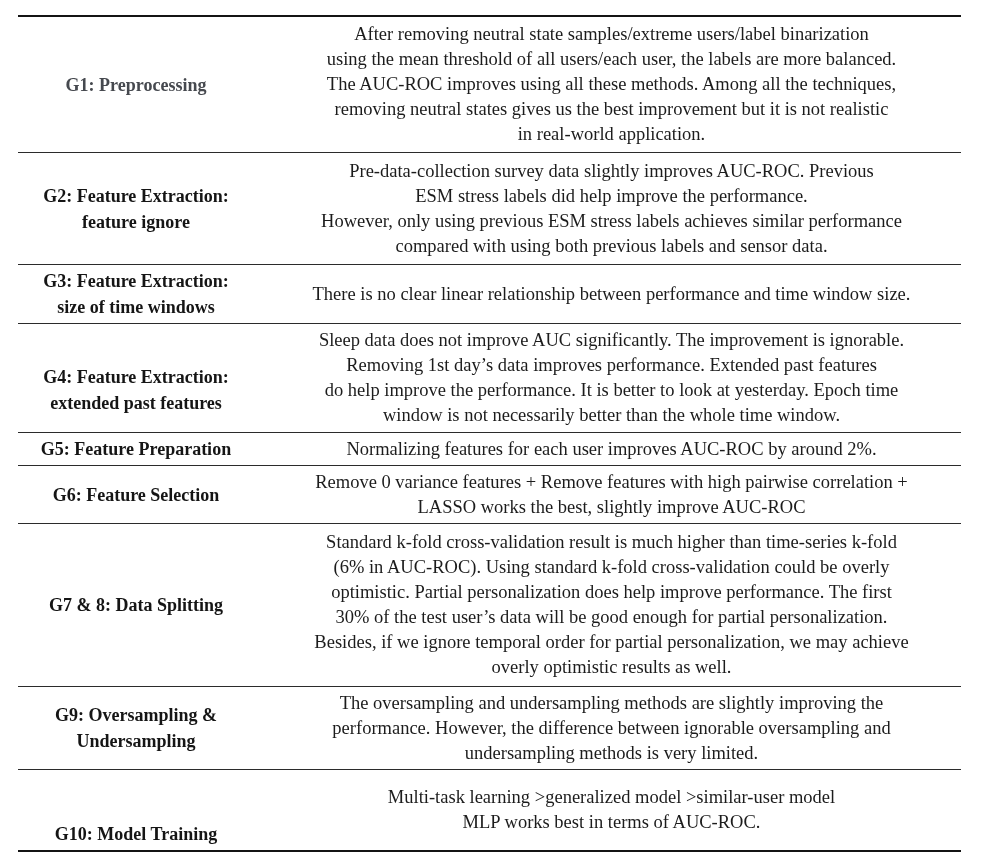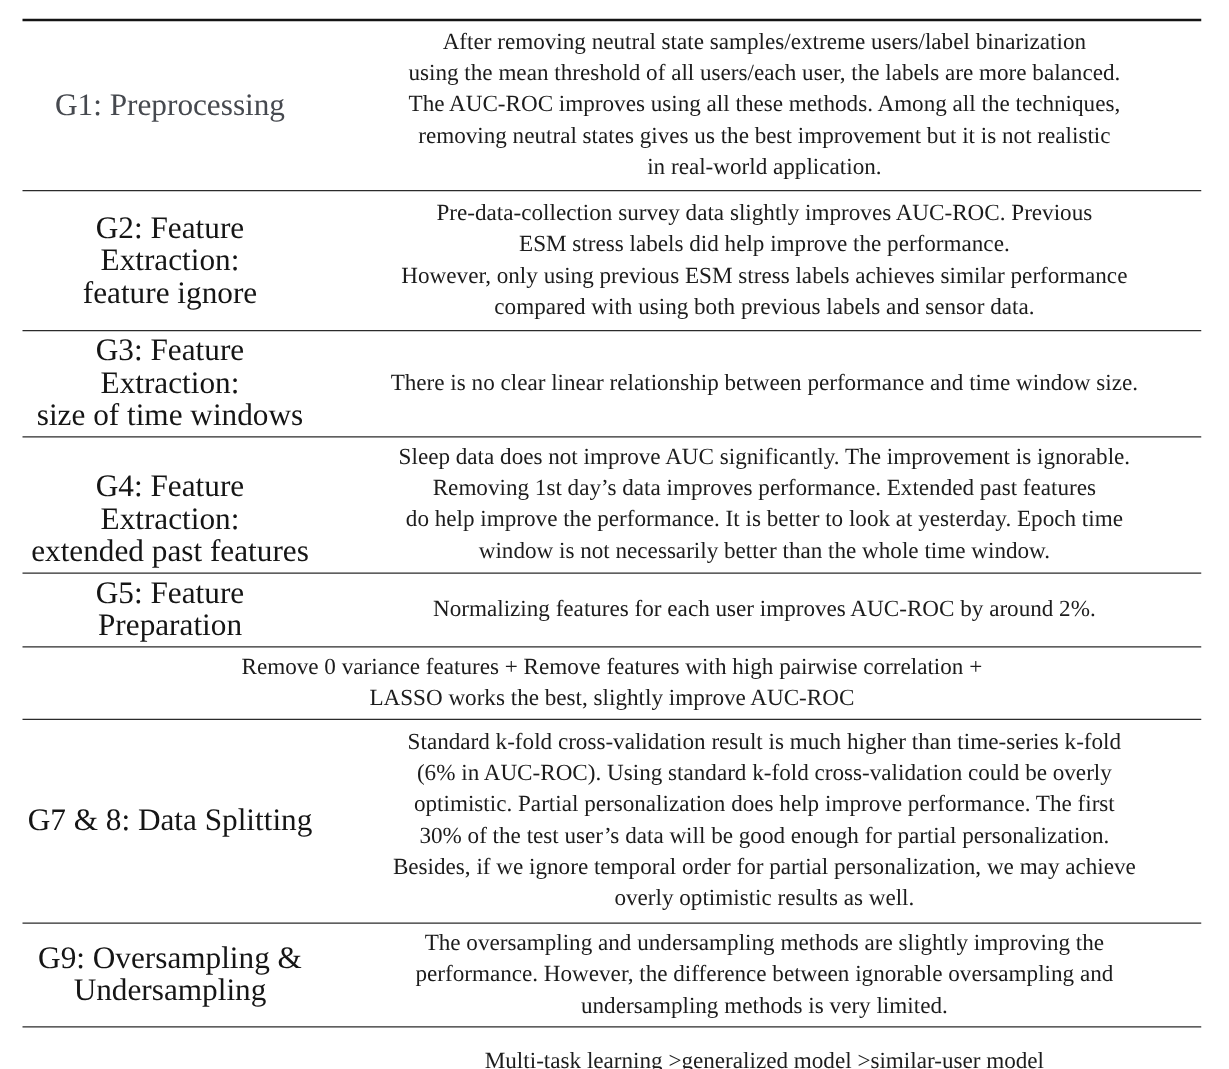--- a/index.html
+++ b/index.html
@@ -25,22 +25,22 @@
   .cell {
     white-space: pre-line;
     padding: 3px 0;
     text-align: center;
   }
   .cell.label {
     width: 244px;
     flex: 0 0 244px;
     padding-left: 2px;
     padding-right: 10px;
-    font-weight: normal;
-    font-size: 25px;
+    font-weight: bold;
+    font-size: 18px;
     line-height: 26px;
     color: #151515;
   }
   .cell.body {
     flex: 1 1 auto;
     font-size: 18.5px;
     line-height: 25px;
     color: #1c1c1c;
   }
 </style>
@@ -81,20 +81,21 @@
 do help improve the performance. It is better to look at yesterday. Epoch time
 window is not necessarily better than the whole time window.</div>
   </div>
 
   <div class="row" style="min-height:33px">
     <div class="cell label" style="color: rgb(21, 21, 21);">G5: Feature Preparation</div>
     <div class="cell body">Normalizing features for each user improves AUC-ROC by around 2%.</div>
   </div>
 
   <div class="row" style="min-height:58px">
+    <div class="cell label" style="color: rgb(21, 21, 21);">G6: Feature Selection</div>
     <div class="cell body">Remove 0 variance features + Remove features with high pairwise correlation +
 LASSO works the best, slightly improve AUC-ROC</div>
   </div>
 
   <div class="row" style="min-height:163px">
     <div class="cell label" style="color: rgb(21, 21, 21);">G7 &amp; 8: Data Splitting</div>
     <div class="cell body">Standard k-fold cross-validation result is much higher than time-series k-fold
 (6% in AUC-ROC). Using standard k-fold cross-validation could be overly
 optimistic. Partial personalization does help improve performance. The first
 30% of the test user’s data will be good enough for partial personalization.

